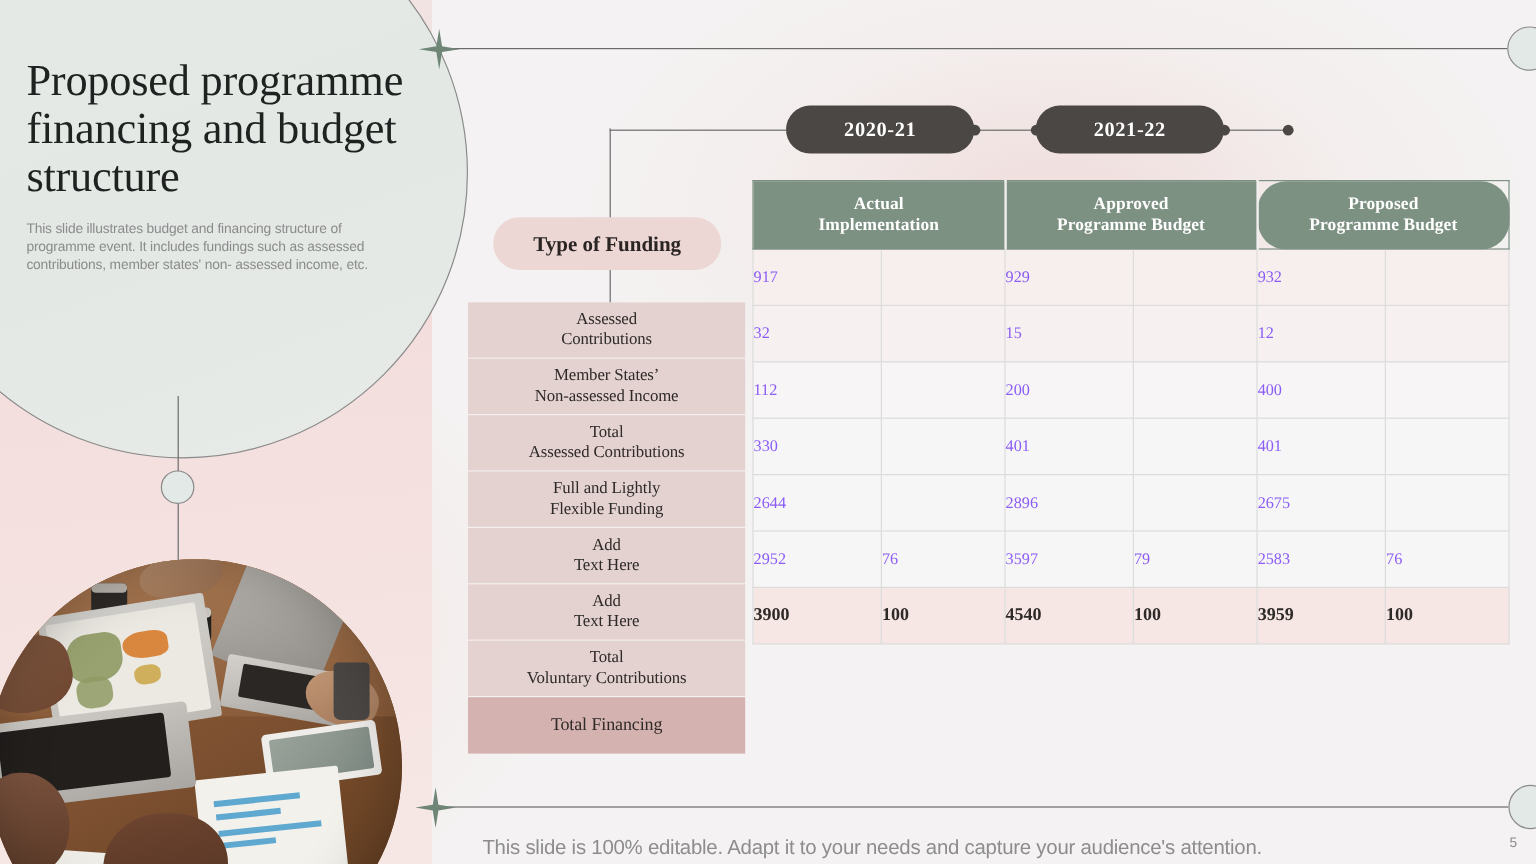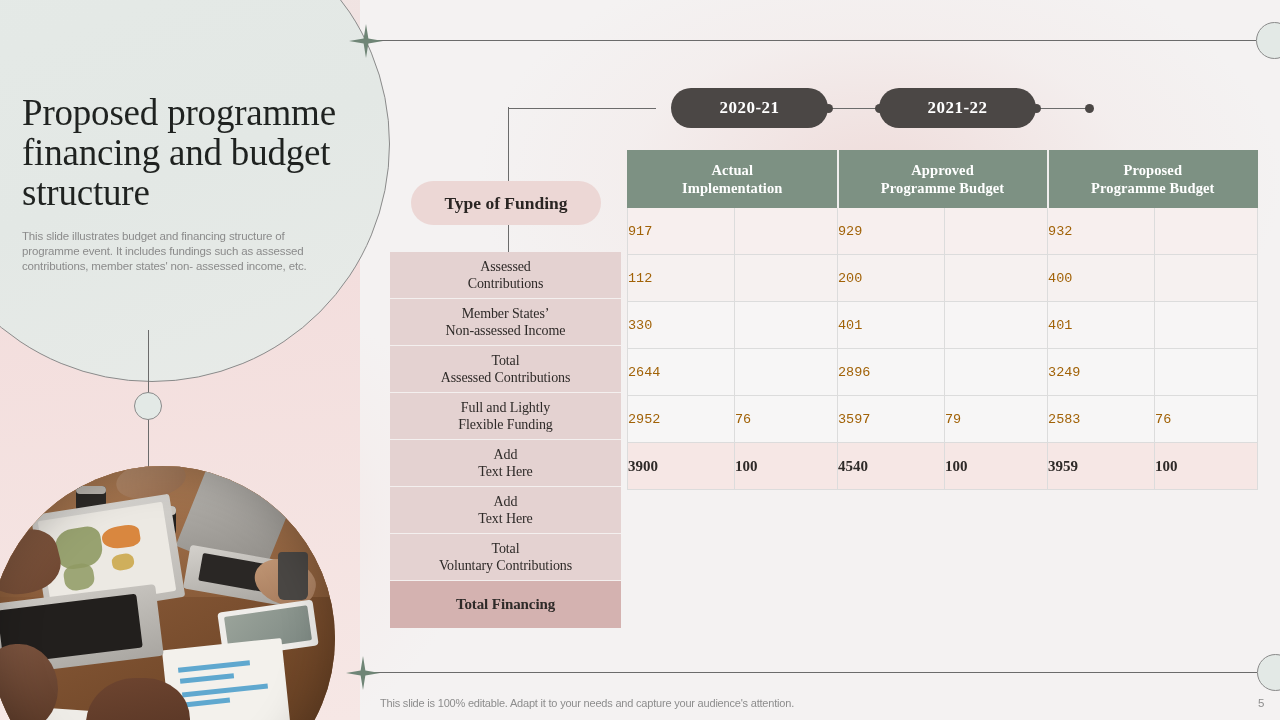--- a/index.html
+++ b/index.html
@@ -54,21 +54,20 @@
     left: 22px;
     top: 48px;
     width: 362px;
   }
   #title-text {
     font-family: "Liberation Serif", serif;
     font-size: 37px;
     line-height: 40px;
     color: #1f2220;
     letter-spacing: -0.2px;
-    margin-top: 45px;
   }
   #title-sub {
     margin-top: 16px;
     width: 312px;
     font-size: 11.5px;
     line-height: 15px;
     color: #8b8b8b;
     letter-spacing: -0.15px;
   }
 
@@ -178,36 +177,36 @@
     left: 1257px; top: 654px;
     width: 37px; height: 37px;
     border-radius: 50%;
     background: #e3e9e6;
     border: 1px solid #8a8a8a;
   }
 
   
   #footer-note {
     position: absolute;
-    left: 380px; top: 697px;
-    font-size: 11px;
+    left: 402px; top: 697px;
+    font-size: 17px;
     color: #8d8d8d;
     letter-spacing: -0.2px;
   }
   #page-num {
     position: absolute;
     left: 1258px; top: 697px;
     font-size: 11.5px;
     color: #8d8d8d;
   }
 
   
   #timeline {
     position: absolute;
-    left: 671px; top: 88px;
+    left: 655px; top: 88px;
     width: 580px; height: 40px;
   }
   .pill {
     position: absolute;
     top: 0;
     width: 157px; height: 40px;
     border-radius: 20px;
     background: #4b4745;
     color: #ffffff;
     font-family: "Liberation Serif", serif;
@@ -286,21 +285,21 @@
     justify-content: center;
     text-align: center;
     font-family: "Liberation Serif", serif;
     font-size: 14px;
     line-height: 17px;
     color: #2e2a28;
     letter-spacing: -0.1px;
   }
   .lbl-cell.total {
     background: #d4b2b0;
-    font-weight: bold;
+    font-weight: normal;
     font-size: 15px;
     border-bottom: none;
   }
 
   
   #table {
     position: absolute;
     left: 627px; top: 150px;
     width: 628px;
     border-collapse: collapse;
@@ -314,35 +313,35 @@
     color: #ffffff;
     font-family: "Liberation Serif", serif;
     font-weight: bold;
     font-size: 14.5px;
     line-height: 18px;
     height: 57px;
     border: 1px solid #7d9183;
     border-right: 2px solid #f0eeee;
     letter-spacing: 0.1px;
   }
-  #table thead tr.grp th:last-child { border-right: 1px solid #7d9183; }
+  #table thead tr.grp th:last-child { border-right: 1px solid #7d9183; border-radius: 24px; }
 
   #table thead tr.sub th {
     height: 45px;
     font-family: "Liberation Sans", sans-serif;
     font-weight: bold;
     font-size: 13px;
     color: #3a3634;
     background: linear-gradient(180deg,#f6eceb,#f5eeed);
   }
   #table tbody td {
     height: 47px;
-    font-family: Liberation Mono, monospace;
+    font-family: Liberation Serif, serif;
     font-size: 13.5px;
-    color: #a16207;
+    color: #8b5cf6;
     background: #f7f6f6;
   }
   #table tbody tr:nth-child(1) td { background: #f7efee; }
   #table tbody tr:nth-child(2) td { background: #f6f1f0; }
   #table tbody tr:nth-child(3) td { background: #f7f5f5; }
   #table tbody tr.total td {
     background: #f6e7e5;
     font-family: "Liberation Serif", serif;
     font-weight: bold;
     font-size: 15px;
@@ -453,41 +452,49 @@
     <tbody>
         <tr>
           <td>917</td>
           <td></td>
           <td>929</td>
           <td></td>
           <td>932</td>
           <td></td>
         </tr>
         <tr>
+          <td>32</td>
+          <td></td>
+          <td>15</td>
+          <td></td>
+          <td>12</td>
+          <td></td>
+        </tr>
+        <tr>
           <td>112</td>
           <td></td>
           <td>200</td>
           <td></td>
           <td>400</td>
           <td></td>
         </tr>
         <tr>
           <td>330</td>
           <td></td>
           <td>401</td>
           <td></td>
           <td>401</td>
           <td></td>
         </tr>
         <tr>
           <td>2644</td>
           <td></td>
           <td>2896</td>
           <td></td>
-          <td>3249</td>
+          <td>2675</td>
           <td></td>
         </tr>
         <tr>
           <td>2952</td>
           <td>76</td>
           <td>3597</td>
           <td>79</td>
           <td>2583</td>
           <td>76</td>
         </tr>

